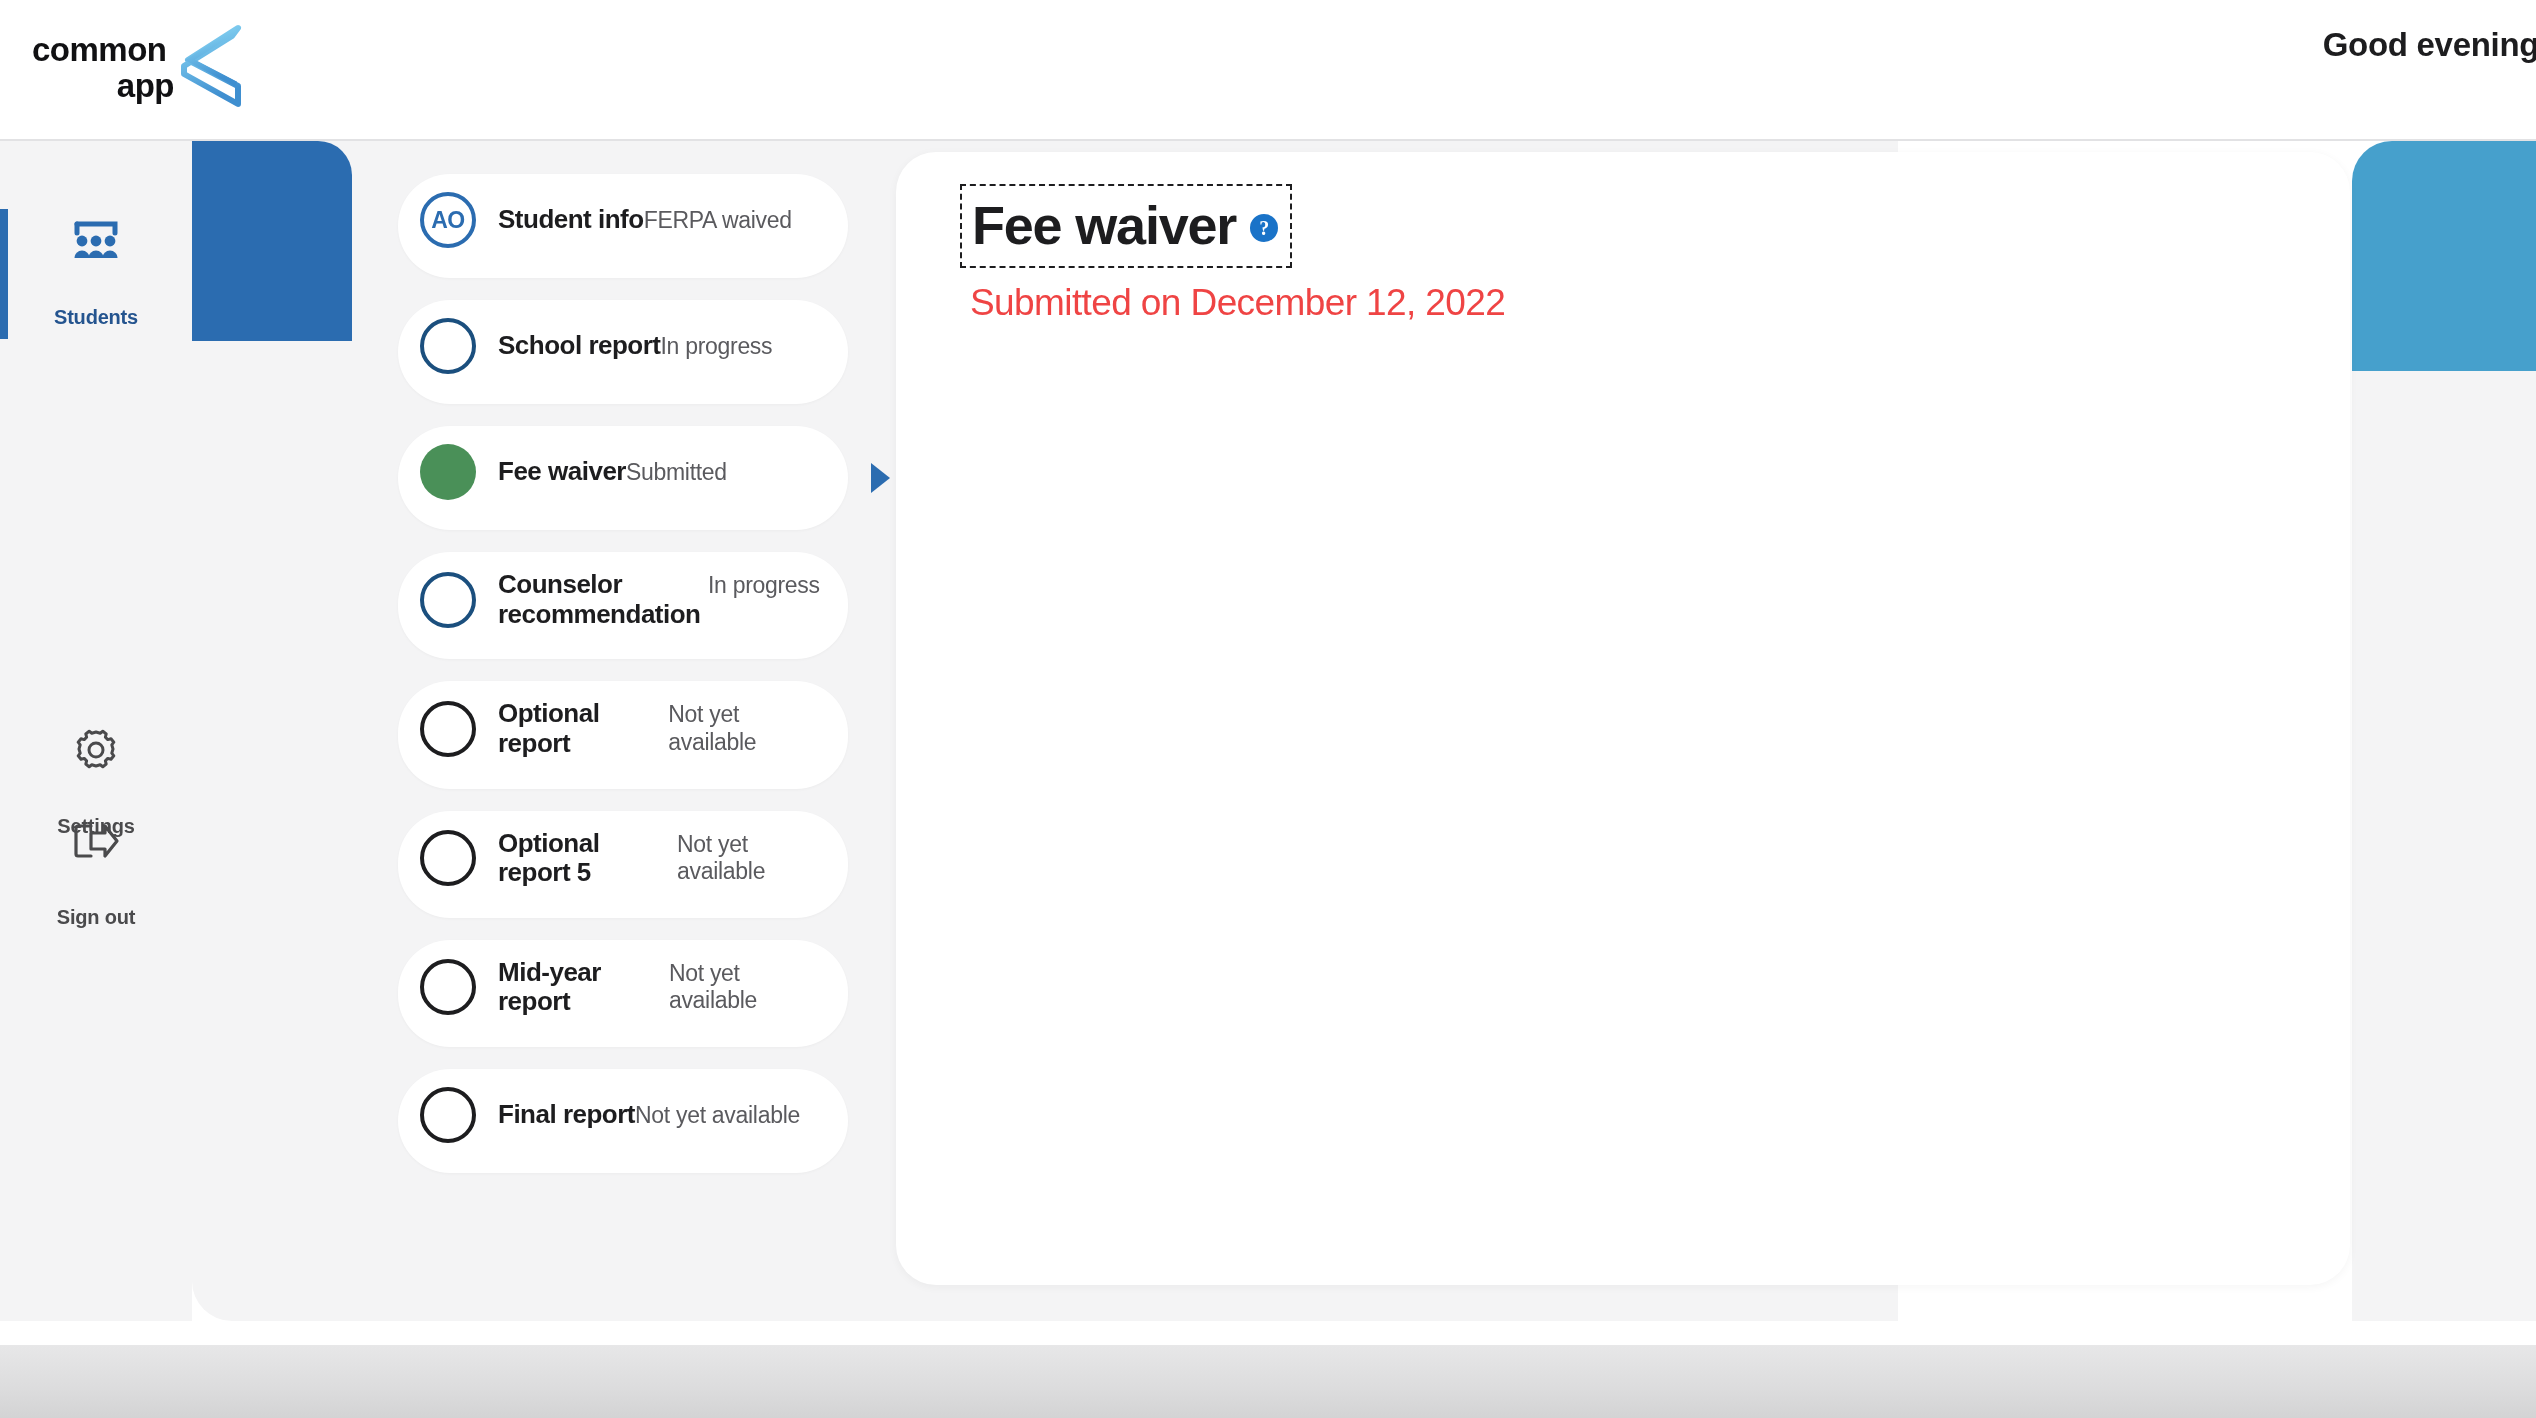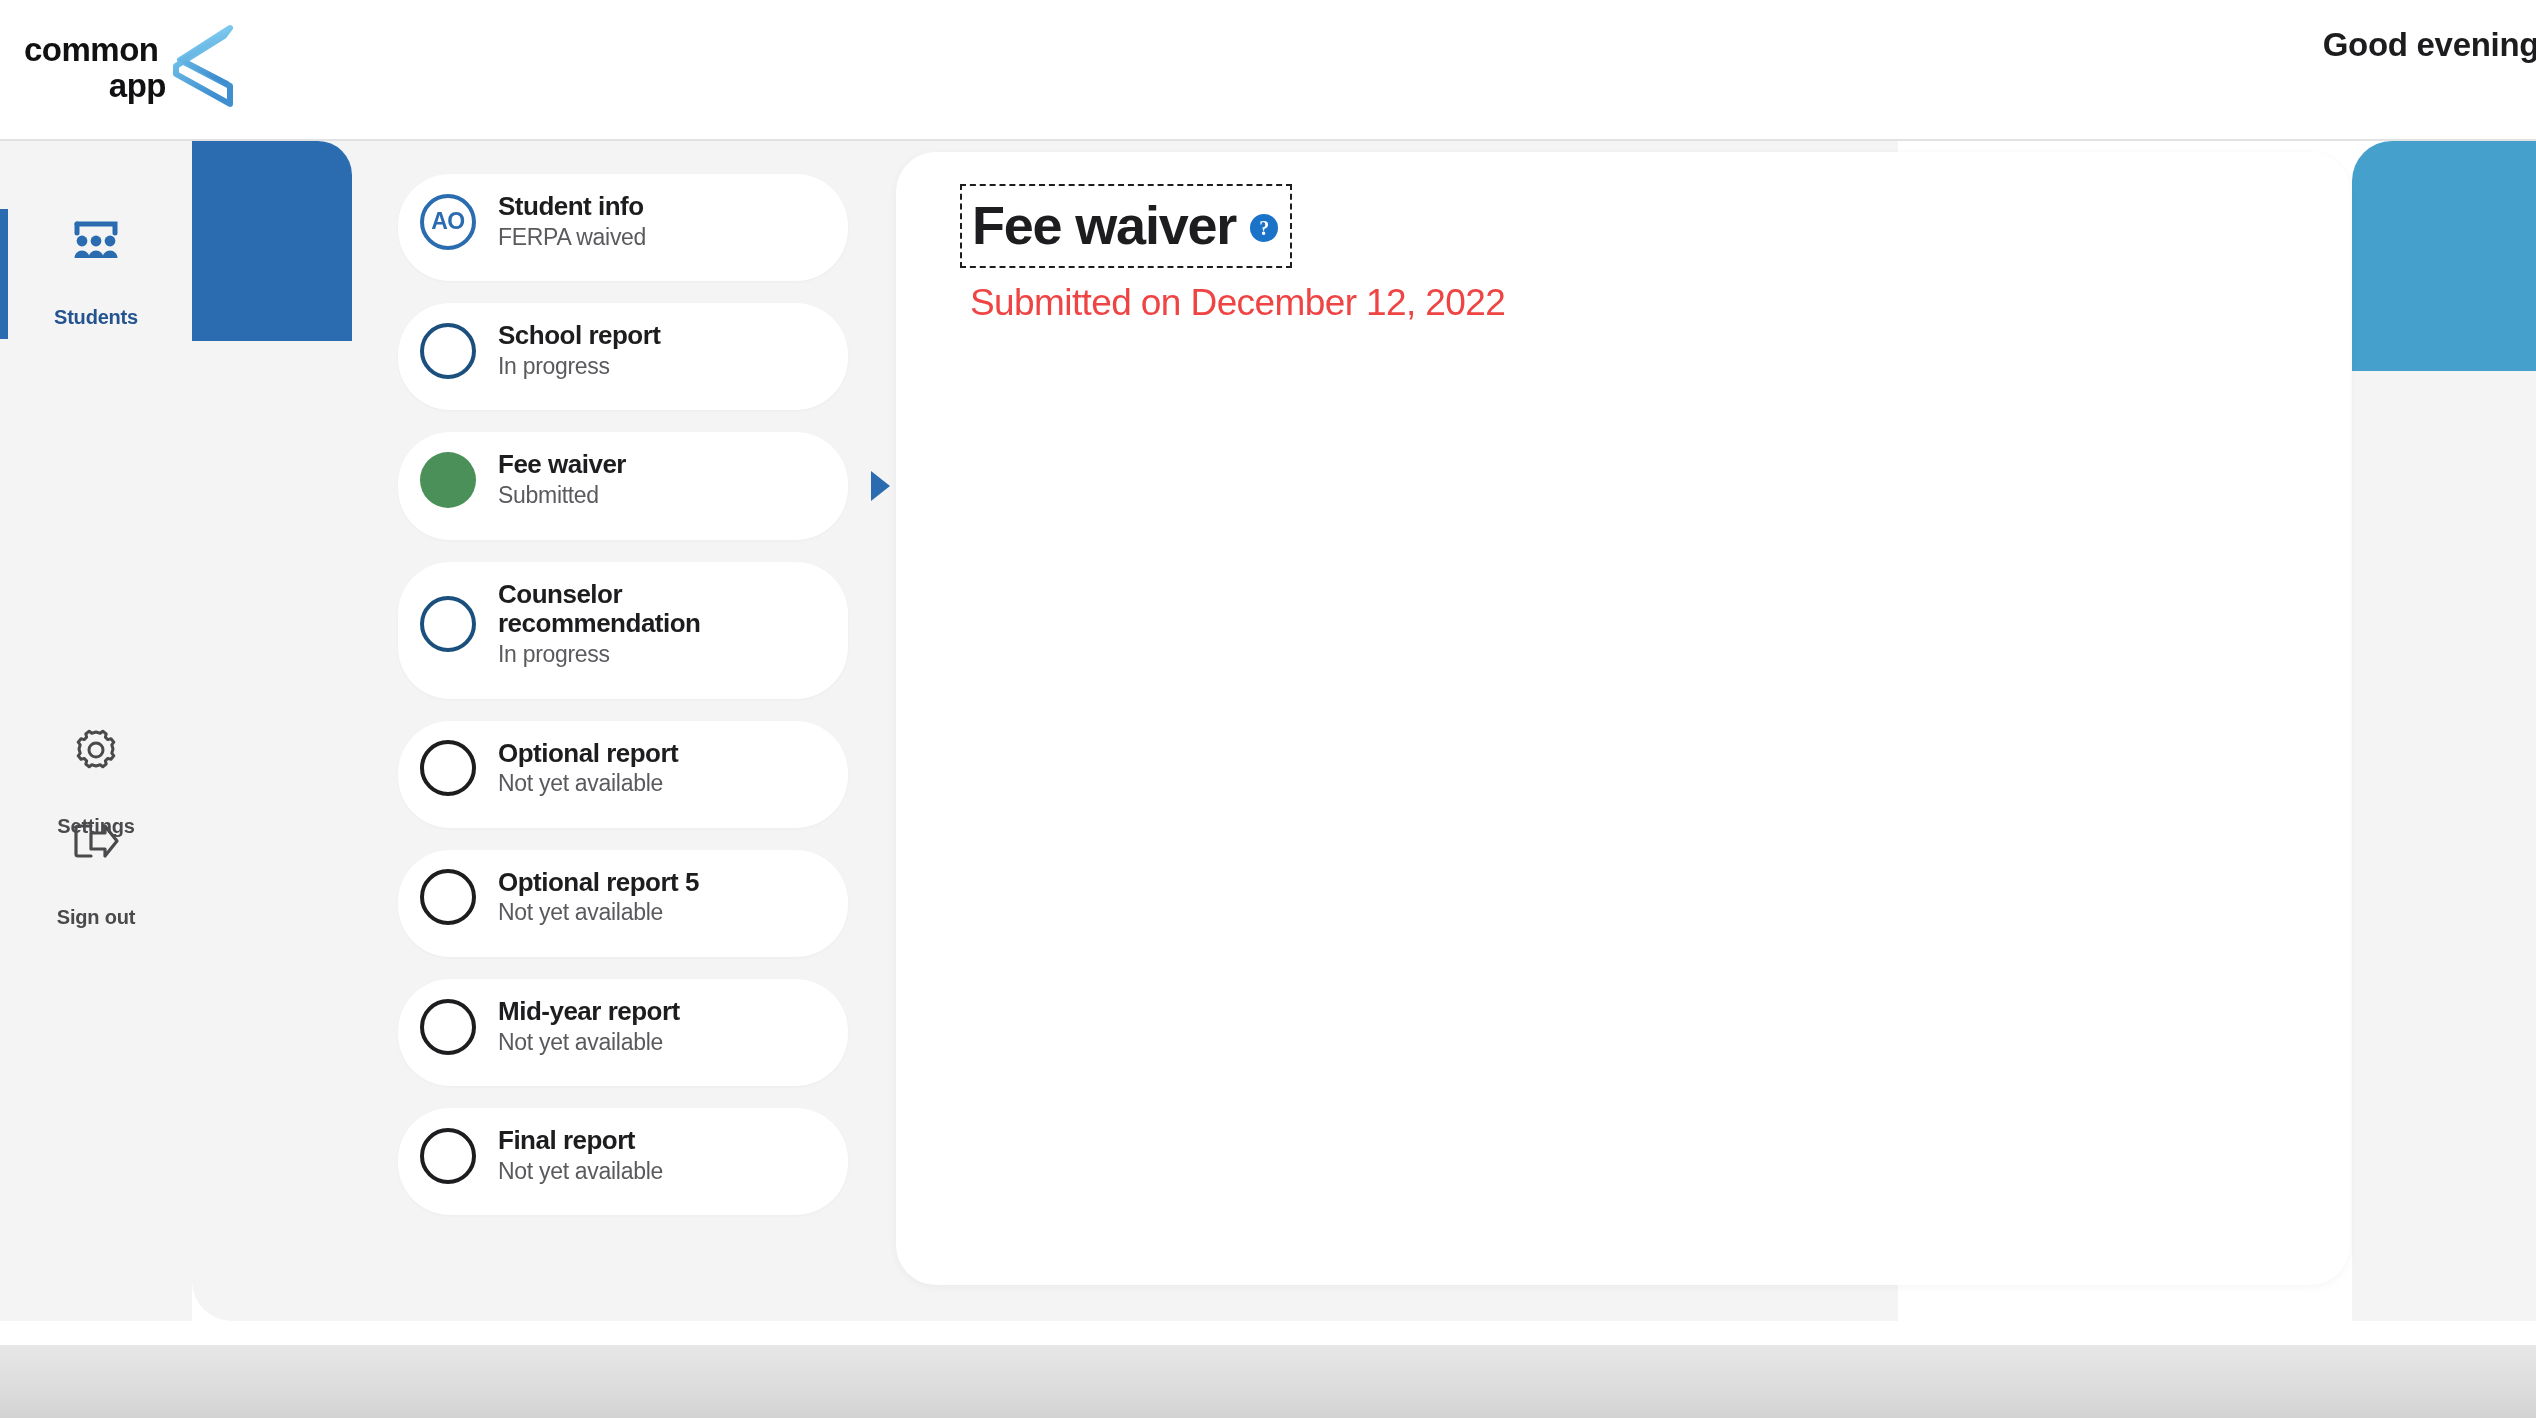--- a/index.html
+++ b/index.html
@@ -9,21 +9,21 @@
     font-family: "Liberation Sans", sans-serif;
     overflow: hidden;
   }
   #app { position: relative; width: 2536px; height: 1418px; background:#ffffff; }
 
   
   #topbar {
     position: absolute; left: 0; top: 0; width: 2536px; height: 141px;
     background: #ffffff; border-bottom: 2px solid #e2e2e4;
   }
-  #logo-wrap { position: absolute; left: 24px; top: 18px; width: 260px; height: 96px; }
+  #logo-wrap { position: absolute; left: 32px; top: 18px; width: 260px; height: 96px; }
   #logo-text {
     position: absolute; left: 0; top: 14px;
     font-size: 33px; font-weight: 700; line-height: 36px;
     color: #111113; letter-spacing: -0.5px;
   }
   #logo-text .l2 { display:block; text-align: right; width: 142px; }
   #logo-mark { position: absolute; left: 148px; top: 6px; width: 62px; height: 84px; }
 
   #greeting {
     position: absolute; right: -12px; top: 26px;
@@ -101,21 +101,21 @@
     box-shadow: 0 1px 3px rgba(0,0,0,0.035);
   }
   .chk-circle {
     flex: 0 0 auto; width: 56px; height: 56px; border-radius: 50%;
     border: 4px solid #1d1d1f; background: transparent;
   }
   .chk-circle.navy { border-color: #1b4f7e; }
   .chk-circle.blue { border-color: #2b6cb0; display:flex; align-items:center; justify-content:center;
                      color:#2b6cb0; font-size: 23px; font-weight: 700; letter-spacing:-0.5px; }
   .chk-circle.green { border: none; background: #4a9058; }
-  .chk-text { display: flex; flex-direction: column; }
+  .chk-text { display: flex; flex-direction: row; }
   .chk-title { font-size: 26px; font-weight: 700; color: #1d1d1f; letter-spacing: -0.5px; line-height: 1.14; }
   .chk-sub { font-size: 23px; color: #5a5a5e; letter-spacing: -0.3px; line-height: 1.2; margin-top: 2px; }
   .chk-arrow {
     position: absolute; right: -42px; top: 50%; transform: translateY(-50%);
     width: 0; height: 0; border-left: 19px solid #2b6cb0;
     border-top: 15px solid transparent; border-bottom: 15px solid transparent;
   }
 
   
   #bottom-strip {

